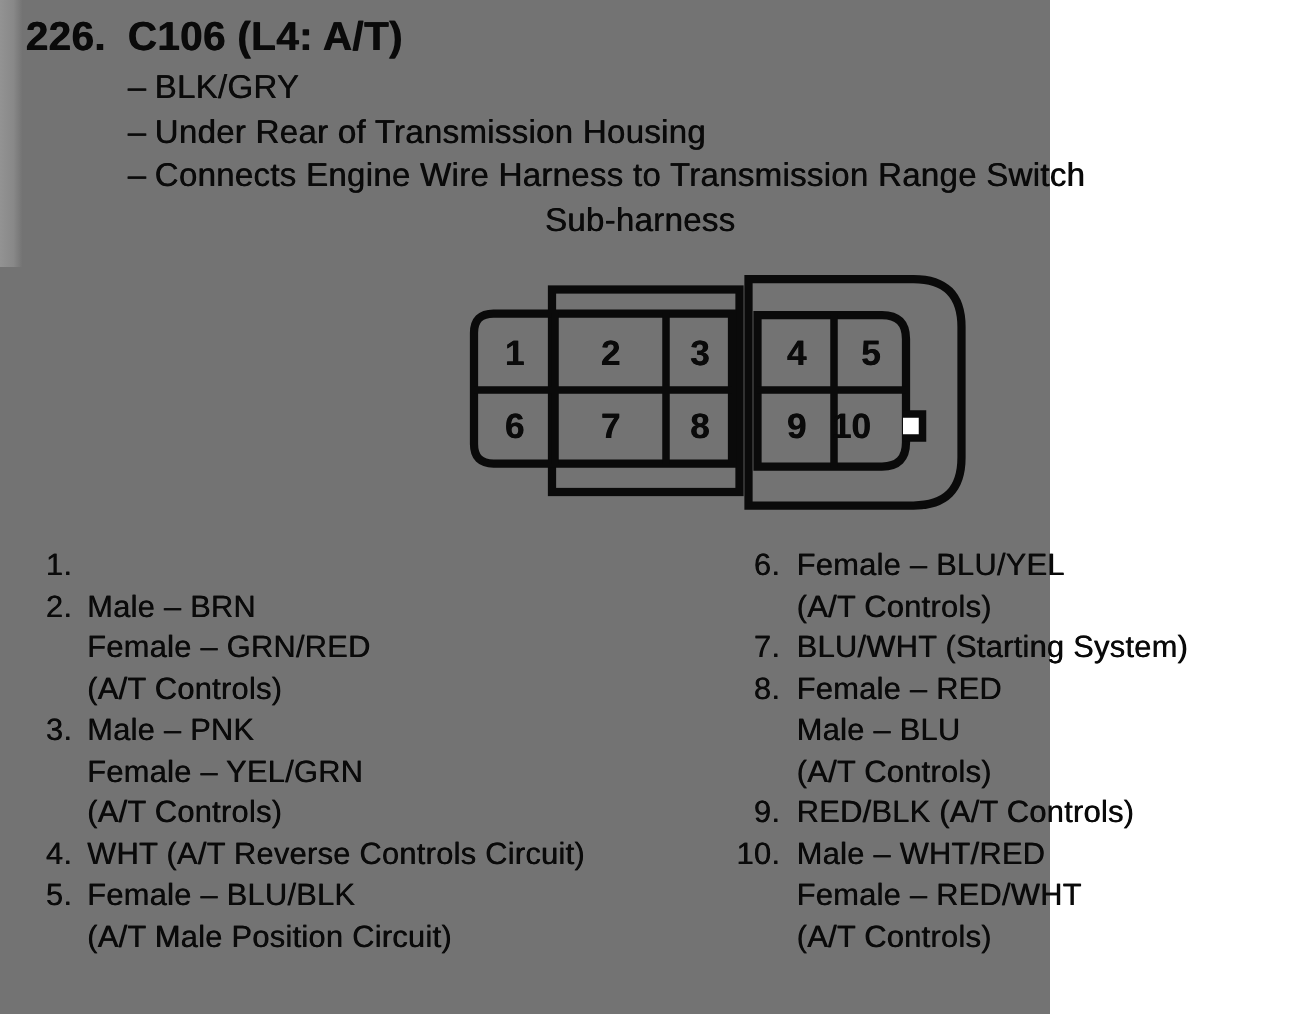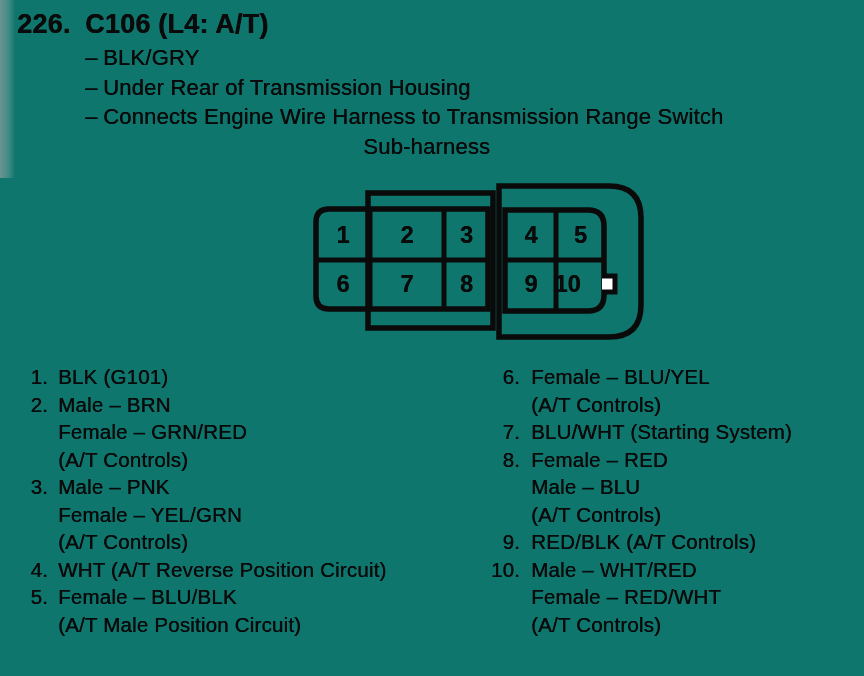--- a/index.html
+++ b/index.html
@@ -3,21 +3,21 @@
 <meta charset="utf-8">
 <style>
   html, body { margin: 0; padding: 0; }
   body {
     width: 864px; height: 676px; overflow: hidden;
     background: #ffffff;
     font-family: "Liberation Sans", sans-serif;
     color: #0a0a0a;
     position: relative;
   }
-  #page { position: absolute; inset: 0; width: 864px; height: 676px; background: #0f766e; }
+  #page { position: absolute; inset: 0; width: 700px; height: 676px; background: #737373; }
 
   
   .scan-shadow {
     position: absolute; left: 0; top: 0; width: 15px; height: 178px;
     background: linear-gradient(to right, rgba(168,168,168,0.60), rgba(200,200,200,0.25) 60%, rgba(255,255,255,0));
   }
 
   
   .header {
     position: absolute; left: 17px; top: 9px;
@@ -116,44 +116,41 @@
   <div class="pin-cell" style="left:558px; top:212px; width:45px; height:46px;">5</div>
   <div class="pin-cell" style="left:318px; top:262px; width:50px; height:45px;">6</div>
   <div class="pin-cell" style="left:372px; top:262px; width:70px; height:45px;">7</div>
   <div class="pin-cell" style="left:446px; top:262px; width:41px; height:45px;">8</div>
   <div class="pin-cell" style="left:508px; top:262px; width:46px; height:45px;">9</div>
   <div class="pin-cell" style="left:544px; top:262px; width:47px; height:45px;">10</div>
 
   <div class="col col-left">
     <div class="item">
       <span class="num">1.</span>
-      <div class="lines">
-        <div>BLK (G101)</div>
-      </div>
     </div>
     <div class="item">
       <span class="num">2.</span>
       <div class="lines">
         <div>Male – BRN</div>
         <div>Female – GRN/RED</div>
         <div>(A/T Controls)</div>
       </div>
     </div>
     <div class="item">
       <span class="num">3.</span>
       <div class="lines">
         <div>Male – PNK</div>
         <div>Female – YEL/GRN</div>
         <div>(A/T Controls)</div>
       </div>
     </div>
     <div class="item">
       <span class="num">4.</span>
       <div class="lines">
-        <div>WHT (A/T Reverse Position Circuit)</div>
+        <div>WHT (A/T Reverse Controls Circuit)</div>
       </div>
     </div>
     <div class="item">
       <span class="num">5.</span>
       <div class="lines">
         <div>Female – BLU/BLK</div>
         <div>(A/T Male Position Circuit)</div>
       </div>
     </div>
   </div>

